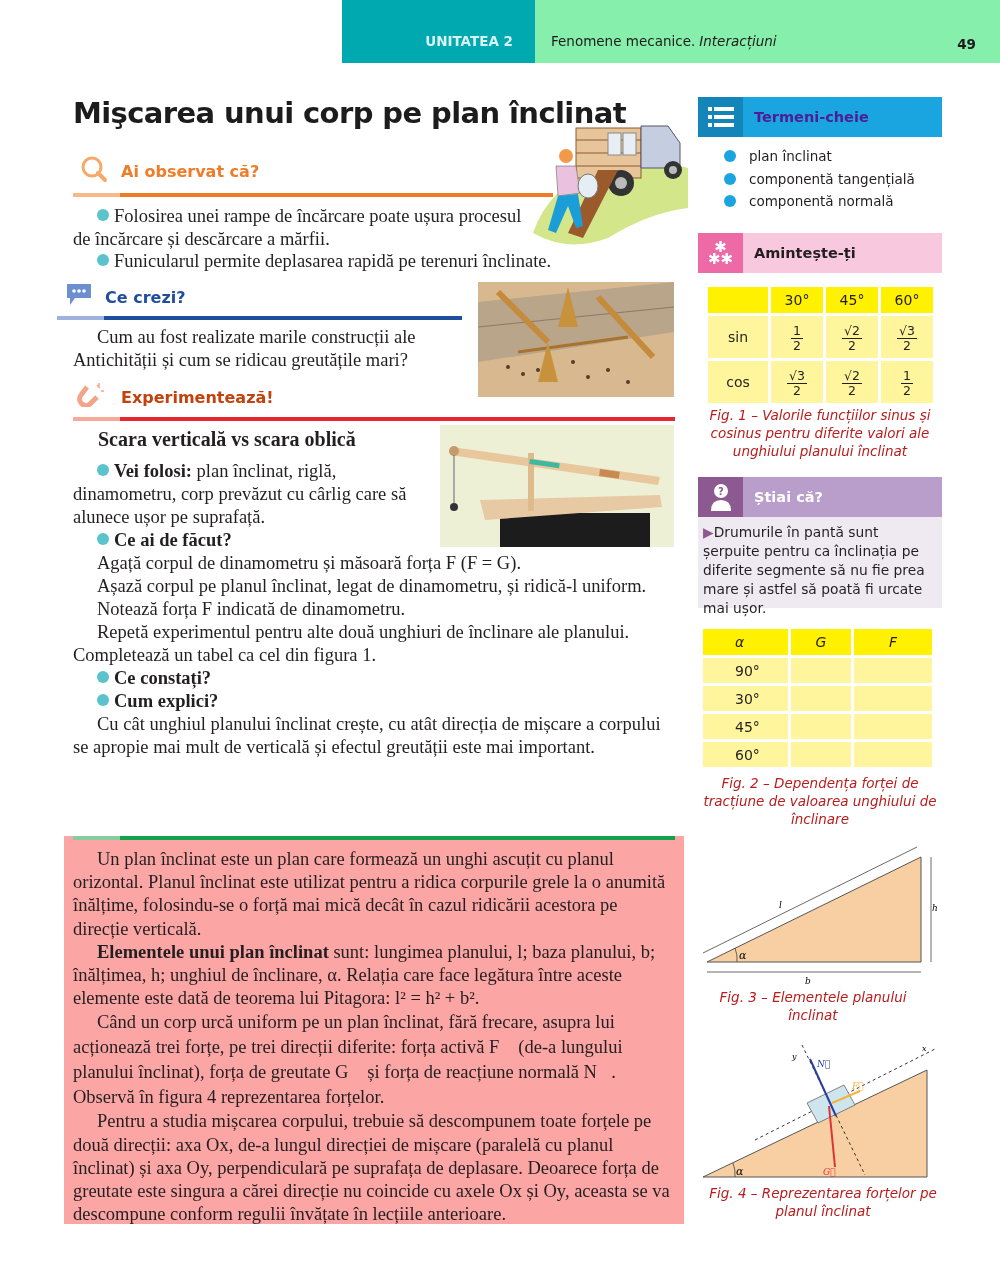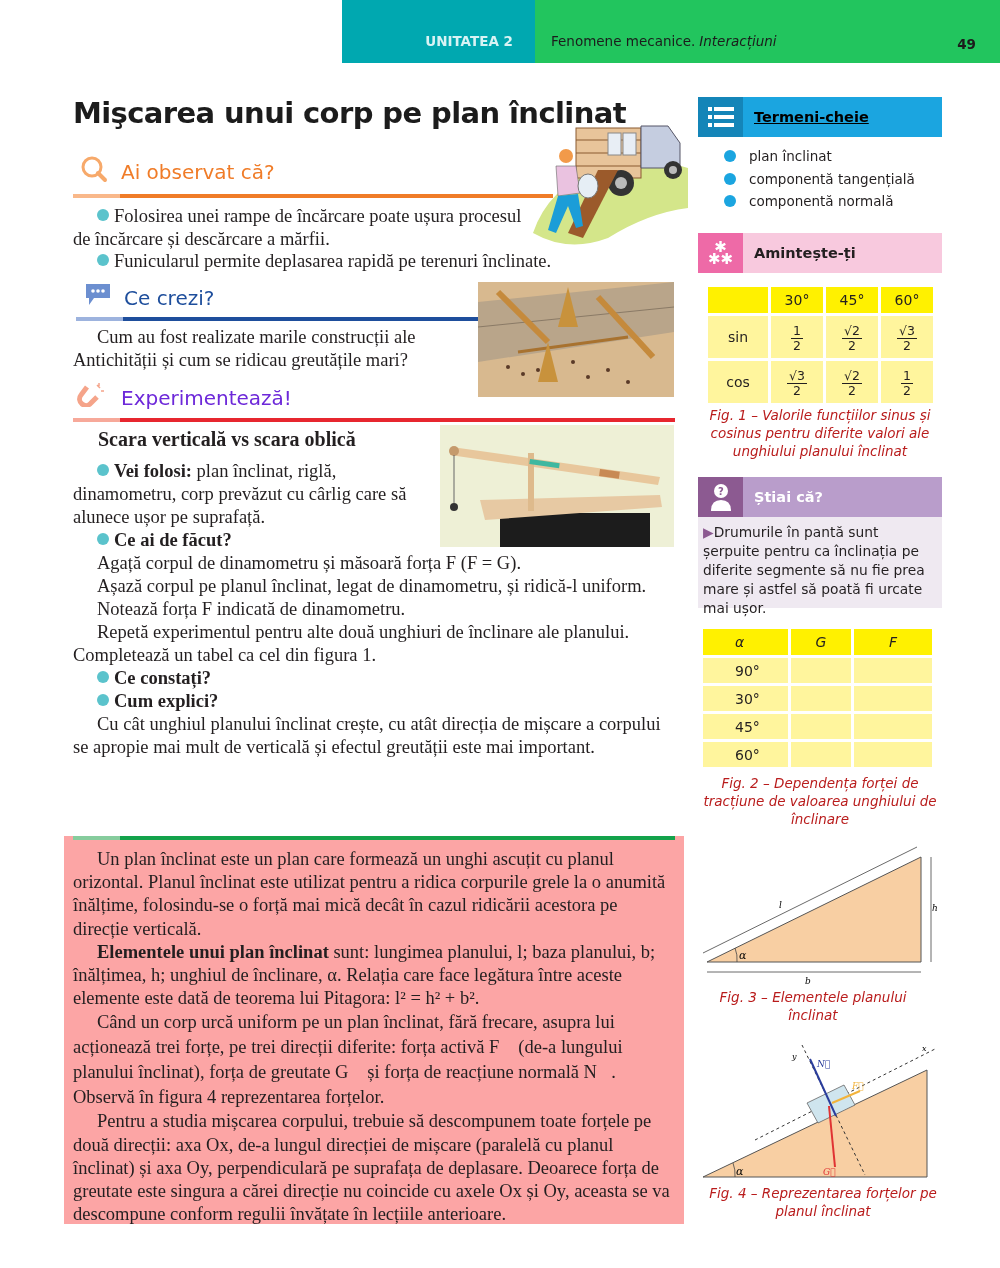--- a/index.html
+++ b/index.html
@@ -1,28 +1,28 @@
 <!DOCTYPE html>
 <html><head>
 <meta charset="utf-8">
 <style>
   * { box-sizing: border-box; margin: 0; padding: 0; }
   body { width: 1000px; height: 1268px; background: #ffffff; position: relative; overflow: hidden; font-family: "Liberation Serif", serif; color: #231f20; }
   .abs { position: absolute; }
 
   
   .hdr-unit { left: 342px; top: 0; width: 193px; height: 63px; background: #00a8b0; color: #d8f3f4; font-family: "DejaVu Sans", sans-serif; font-weight: bold; font-size: 13.5px; display: flex; align-items: flex-end; justify-content: flex-end; padding: 0 22px 14px 0; }
-  .hdr-topic { left: 535px; top: 0; width: 465px; height: 63px; background: #22c55e; font-family: "DejaVu Sans", sans-serif; font-size: 13.5px; color: #1c1c1c; display: flex; align-items: flex-end; padding: 0 0 14px 16px; }
+  .hdr-topic { left: 535px; top: 0; width: 465px; height: 63px; background: #86efac; font-family: "DejaVu Sans", sans-serif; font-size: 13.5px; color: #1c1c1c; display: flex; align-items: flex-end; padding: 0 0 14px 16px; }
   .hdr-topic i { font-style: italic; margin-left: 4px; }
   .hdr-page { right: 24px; top: 36px; font-family: "DejaVu Sans", sans-serif; font-weight: bold; font-size: 13.5px; color: #1c1c1c; }
 
   .page-title { left: 73px; top: 96px; font-family: "DejaVu Sans", sans-serif; font-weight: bold; font-size: 29px; letter-spacing: -0.6px; color: #1c1c1c; }
 
   
-  .sec-h { display: flex; align-items: center; gap: 10px; font-family: "DejaVu Sans", sans-serif; font-weight: normal; font-size: 20px; }
+  .sec-h { display: flex; align-items: center; gap: 10px; font-family: "DejaVu Sans", sans-serif; font-weight: bold; font-size: 16px; }
   .sec-line { height: 4px; display: flex; }
   .sec-line .l1 { width: 47px; height: 100%; }
   .sec-line .l2 { flex: 1; height: 100%; }
 
   .body-text { font-family: "Liberation Serif", serif; font-size: 18.5px; line-height: 23px; color: #231f20; }
   .indent { text-indent: 24px; }
   .bullet { display: inline-block; width: 12px; height: 12px; border-radius: 50%; background: #5bc3cc; margin-right: 5px; vertical-align: 1px; }
 
   
   .box-h { height: 40px; display: flex; align-items: center; font-family: "DejaVu Sans", sans-serif; font-weight: bold; font-size: 14.5px; }
@@ -96,21 +96,21 @@
       <div class="l2" style="background:#f07c28;"></div>
     </div>
 </div>
 <div class="abs body-text" style="left:73px;top:205px;width:465px;">
   <p class="indent"><span class="bullet"></span><span>Folosirea unei rampe de încărcare poate ușura procesul de încărcare și descărcare a mărfii.</span></p>
 </div>
 <div class="abs body-text" style="left:73px;top:250px;width:600px;">
   <p class="indent"><span class="bullet"></span><span>Funicularul permite deplasarea rapidă pe terenuri înclinate.</span></p>
 </div>
 
-<div class="abs" style="left:76px;top:282px;width:405px;text-align:center;">
+<div class="abs" style="left:57px;top:282px;width:405px;text-align:center;">
   <div class="sec-h" style="color:#1e4e9c;">
     <span>
       <svg width="38" height="26" viewBox="0 0 38 26">
           <path d="M10 2 H34 V16 H18 L13 23 L13 16 H10 Z" fill="#6c8fd0"></path>
           <circle cx="17" cy="9" r="1.8" fill="#fff"></circle>
           <circle cx="22" cy="9" r="1.8" fill="#fff"></circle>
           <circle cx="27" cy="9" r="1.8" fill="#fff"></circle>
         </svg>
     </span>
     <span>Ce crezi?</span>
@@ -140,21 +140,21 @@
         <circle cx="60" cy="88" r="2"></circle>
         <circle cx="110" cy="95" r="2"></circle>
         <circle cx="130" cy="88" r="2"></circle>
         <circle cx="150" cy="100" r="2"></circle>
         <circle cx="95" cy="80" r="2"></circle>
       </g>
   </svg>
 </div>
 
 <div class="abs" style="left:73px;top:383px;width:602px;">
-  <div class="sec-h" style="color:#6d28d9;">
+  <div class="sec-h" style="color:#c2410c;">
     <span>
       <svg width="38" height="24" viewBox="0 0 38 24">
           <path d="M14 4 L8 12 A6 6 0 0 0 18 20 L24 14" fill="none" stroke="#f5a48a" stroke-width="5"></path>
           <path d="M24 2 L27 5 M28 8 L31 8 M26 0 L26 3" stroke="#f5a48a" stroke-width="1.5"></path>
         </svg>
     </span>
     <span>Experimentează!</span>
   </div>
   <div class="sec-line" style="margin-top:6px;">
       <div class="l1" style="background:#f7a99a;"></div>
@@ -211,21 +211,21 @@
     </div>
   <div class="body-text" style="padding:8px 9px 0 9px;line-height:23.2px;">
     <p class="indent">Un plan înclinat este un plan care formează un unghi ascuțit cu planul orizontal. Planul înclinat este utilizat pentru a ridica corpurile grele la o anumită înălțime, folosindu-se o forță mai mică decât în cazul ridicării acestora pe direcție verticală.</p>
     <p class="indent"><b>Elementele unui plan înclinat</b><span> sunt: lungimea planului, l; baza planului, b; înălțimea, h; unghiul de înclinare, α. Relația care face legătura între aceste elemente este dată de teorema lui Pitagora: l² = h² + b².</span></p>
     <p class="indent" style="line-height:25px;">Când un corp urcă uniform pe un plan înclinat, fără frecare, asupra lui acționează trei forțe, pe trei direcții diferite: forța activă F⃗ (de-a lungului planului înclinat), forța de greutate G⃗ și forța de reacțiune normală N⃗. Observă în figura 4 reprezentarea forțelor.</p>
     <p class="indent">Pentru a studia mișcarea corpului, trebuie să descompunem toate forțele pe două direcții: axa Ox, de-a lungul direcției de mișcare (paralelă cu planul înclinat) și axa Oy, perpendiculară pe suprafața de deplasare. Deoarece forța de greutate este singura a cărei direcție nu coincide cu axele Ox și Oy, aceasta se va descompune conform regulii învățate în lecțiile anterioare.</p>
   </div>
 </div>
 
 <div class="abs" style="left:698px;top:97px;width:244px;">
-  <div class="box-h" style="background:#1ba5e0;color:#000000;text-decoration:underline;">
+  <div class="box-h" style="background:#1ba5e0;color:#4c1d95;">
     <div class="ico" style="background:#1485b8;">
       <svg width="26" height="22" viewBox="0 0 26 22">
           <g fill="#fff">
             <rect x="0" y="1" width="4" height="4"></rect>
             <rect x="6" y="1" width="20" height="4"></rect>
             <rect x="0" y="9" width="4" height="4"></rect>
             <rect x="6" y="9" width="20" height="4"></rect>
             <rect x="0" y="17" width="4" height="4"></rect>
             <rect x="6" y="17" width="20" height="4"></rect>
           </g>

